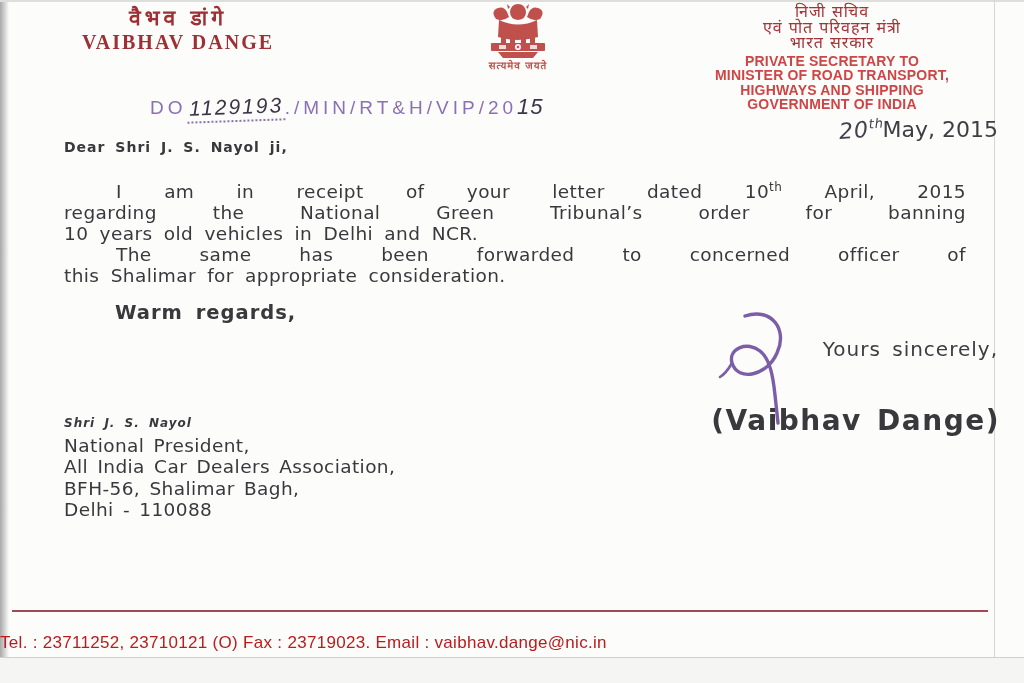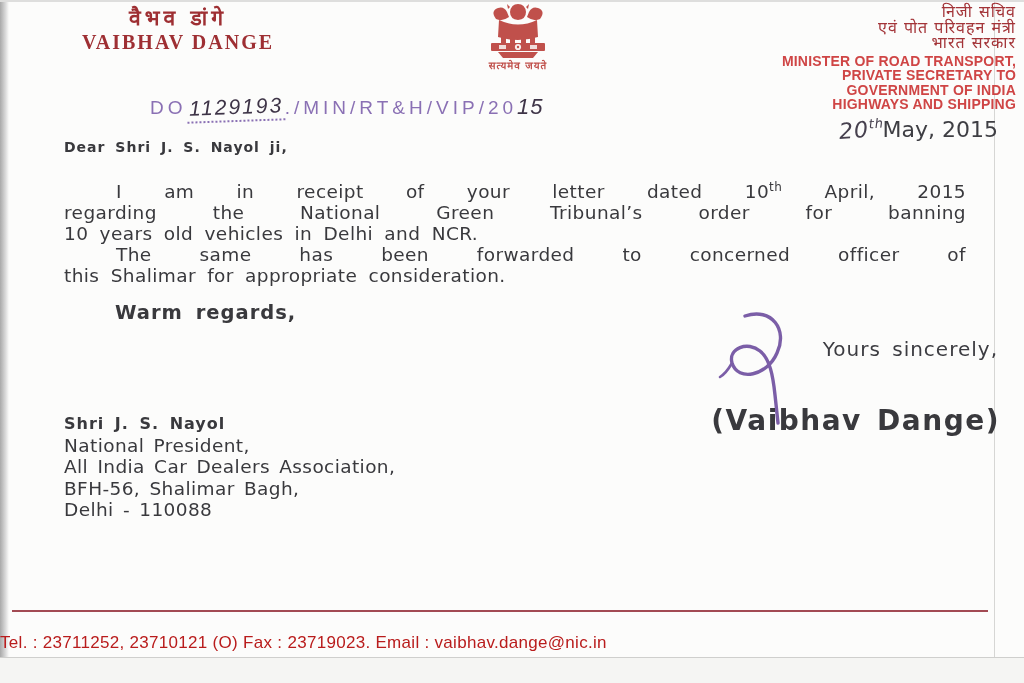--- a/index.html
+++ b/index.html
@@ -23,21 +23,21 @@
   
   .sender { position: absolute; left: 52px; top: 6px; width: 252px; text-align: center; color: #9e2f33; }
   .sender .hindi   { font-size: 21px; font-weight: bold; letter-spacing: 4px; line-height: 24px; }
   .sender .english { font-family: "Liberation Serif", serif; font-weight: bold; font-size: 20px;
                      letter-spacing: 2px; line-height: 24px; }
 
   .emblem { position: absolute; left: 462px; top: 3px; width: 112px; text-align: center; }
   .emblem svg { display: block; margin: 0 auto; }
   .emblem .motto { font-size: 10px; font-weight: bold; color: #c0504b; letter-spacing: 1px; margin-top: -1px; }
 
-  .office { position: absolute; left: 648px; top: 4px; width: 368px; text-align: right; }
+  .office { position: absolute; left: 648px; top: 4px; width: 368px; text-align: center; }
   .office .hi-line { font-size: 16px; color: #a33438; line-height: 15.5px; letter-spacing: 1px; }
   .office .en-block { margin-top: 3px; }
   .office .en-line { font-family: "Liberation Sans", sans-serif; font-weight: bold; font-size: 14px;
                      color: #cf4545; line-height: 14.5px; letter-spacing: 0.2px; }
 
   
   .refline { position: absolute; left: 150px; top: 94px; font-family: "Liberation Sans", sans-serif;
              font-size: 19px; color: #8a70b4; letter-spacing: 4px; white-space: nowrap; }
   .refline .hw-num { display: inline-block; font-style: italic; color: #3e3447; font-size: 21px;
                      letter-spacing: 2px; transform: rotate(-2deg); padding: 0 2px 1px 2px;
@@ -65,21 +65,21 @@
              letter-spacing: 1px; word-spacing: 5px; }
 
   .sincerely { position: absolute; right: 58px; top: 337px; font-size: 20px; letter-spacing: 1px;
                word-spacing: 4px; color: #3c3c41; }
   .signatory { position: absolute; right: 56px; top: 404px; font-weight: bold; font-size: 28px;
                letter-spacing: 1.5px; word-spacing: 4px; }
   .signature-svg { position: absolute; left: 698px; top: 310px; }
 
   .recipient { position: absolute; left: 64px; top: 413px; font-size: 18.5px; line-height: 21.5px;
                letter-spacing: 0.4px; word-spacing: 3px; }
-  .recipient .name { font-weight: bold; font-size: 16px; letter-spacing: 1px; word-spacing: 4px; }
+  .recipient .name { font-weight: bold; font-size: 12px; letter-spacing: 1px; word-spacing: 4px; font-style: italic; }
 
   
   .footer-rule  { position: absolute; left: 12px; top: 610px; width: 976px; height: 2px; background: #a24a53; }
   .footer-line1 { position: absolute; left: 0; top: 614px; width: 1000px; text-align: center;
                   font-family: "Liberation Sans", sans-serif; font-size: 17px; color: #bf3a44; letter-spacing: 0.3px; }
   .footer-line2 { position: absolute; left: 0; top: 633px; width: 1000px; text-align: left;
                   font-family: "Liberation Sans", sans-serif; font-size: 17px; color: #b91c1c; letter-spacing: 0.3px; }
 </style>
 </head>
 <body>
@@ -126,24 +126,24 @@
       <rect x="58" y="42" width="7" height="4" fill="#f0dcda"></rect>
     </svg>
     <div class="motto">सत्यमेव जयते</div>
   </div>
 
   <div class="office">
     <div class="hi-line">निजी सचिव</div>
     <div class="hi-line">एवं पोत परिवहन मंत्री</div>
     <div class="hi-line">भारत सरकार</div>
     <div class="en-block">
+      <div class="en-line">PRIVATE SECRETARY TO</div>
       <div class="en-line">MINISTER OF ROAD TRANSPORT,</div>
-      <div class="en-line">PRIVATE SECRETARY TO</div>
+      <div class="en-line">HIGHWAYS AND SHIPPING</div>
       <div class="en-line">GOVERNMENT OF INDIA</div>
-      <div class="en-line">HIGHWAYS AND SHIPPING</div>
     </div>
   </div>
 
   <div class="refline">
     <span>DO</span><span class="hw-num">1129193</span><span>./MIN/RT&amp;H/VIP/20</span><span class="hw-yr">15</span>
   </div>
 
   <div class="dateline">
     <span class="hw"><span>20</span><sup>th</sup></span><span>May, 2015</span>
   </div>

